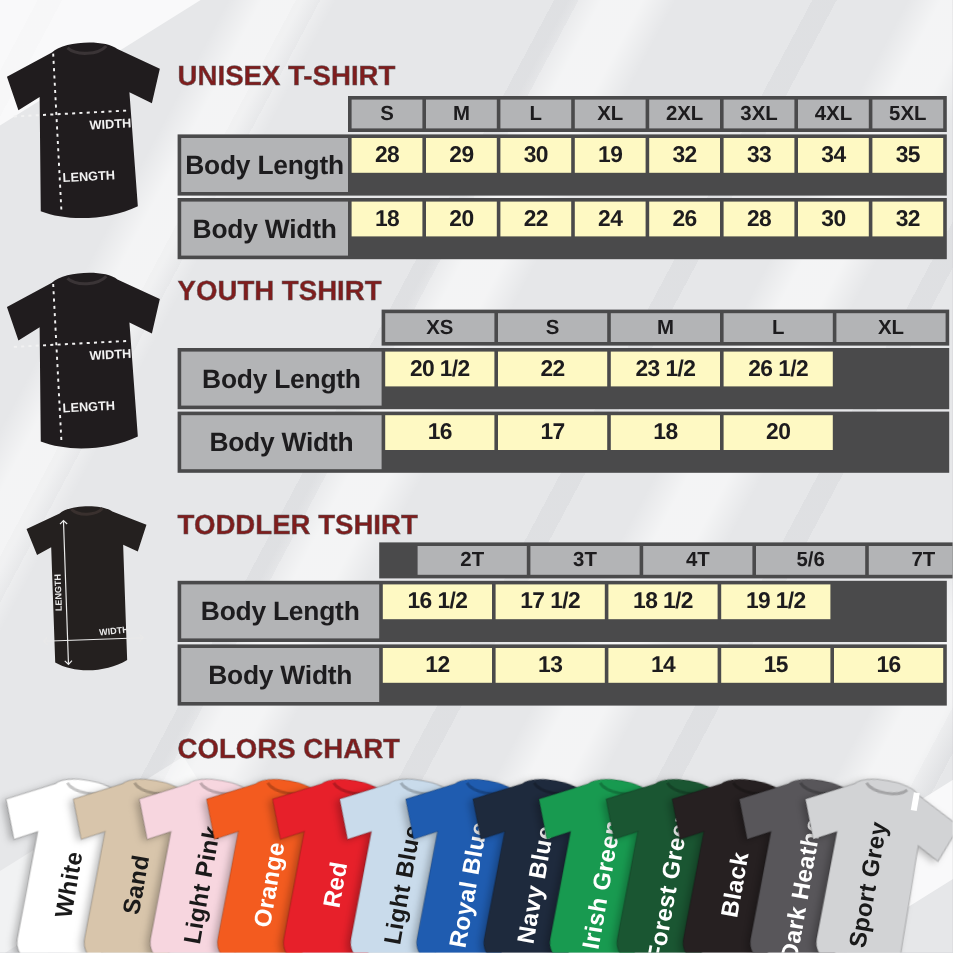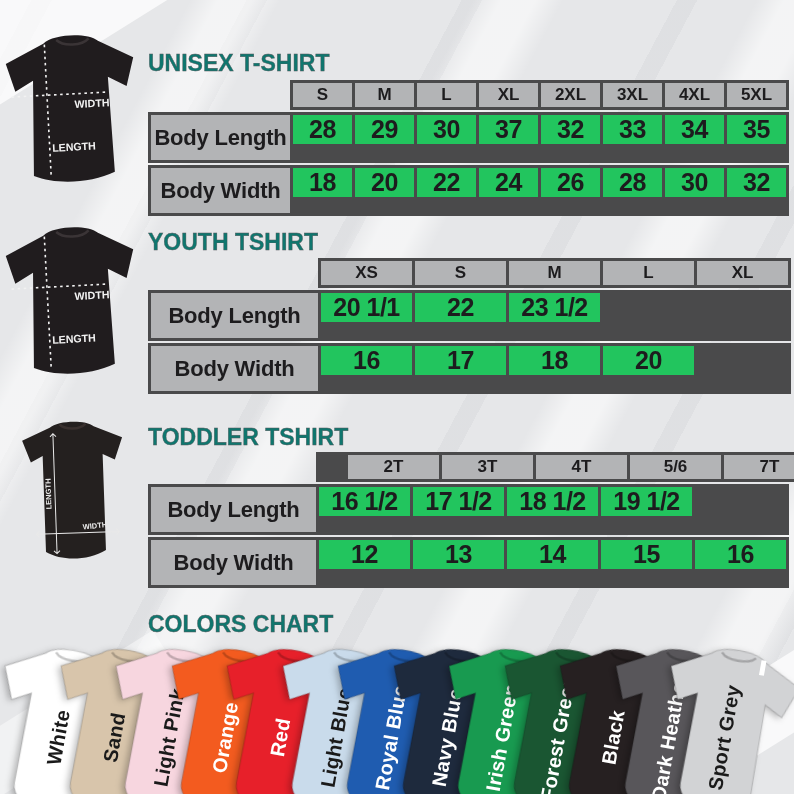--- a/index.html
+++ b/index.html
@@ -24,21 +24,21 @@
     position:absolute;z-index:0;pointer-events:none;background:rgba(255,255,255,0.75);
   }
   .cf1{left:-60px;top:-70px;width:260px;height:120px;transform:rotate(-32deg);}
   .cf2{left:560px;top:690px;width:360px;height:70px;transform:rotate(-32deg);}
   .cf3{left:-90px;top:700px;width:280px;height:60px;transform:rotate(-32deg);opacity:.6;}
 
   .layer{position:absolute;inset:0;z-index:1;}
 
   .section-title{
     position:absolute;left:148px;margin:0;
-    font-size:23px;font-weight:800;letter-spacing:0px;color:#0f766e;
+    font-size:23px;font-weight:800;letter-spacing:0px;color:#7f1d1d;
     -webkit-text-stroke:0.4px #58595c;
   }
   #title-unisex{top:50px;}
   #title-youth{top:229px;}
   #title-toddler{top:424px;}
   #title-colors{top:611px;}
 
   
   .size-table{position:absolute;}
   .size-table .bar{
@@ -51,21 +51,21 @@
   .size-table.youth  .bar.header{grid-template-columns:repeat(5,91px);margin-left:170px;}
   .size-table.toddler .bar.body{grid-template-columns:165px repeat(5,91px);}
   .size-table.toddler .bar.header{grid-template-columns:repeat(5,91px);margin-left:168px;padding-left:32px;}
   #table-unisex{left:148px;top:80px;}
   #table-youth{left:148px;top:258px;}
   #table-toddler{left:148px;top:452px;}
   .cell{display:flex;align-items:center;justify-content:center;
         font-weight:700;color:#1d1c1e;white-space:nowrap;}
   .cell.size{background:#b3b4b6;height:24px;font-size:17px;}
   .cell.rowlabel{background:#b3b4b6;height:45px;font-size:22px;letter-spacing:-0.2px;}
-  .cell.value{background:#22c55e;height:29px;font-size:25px;letter-spacing:-0.5px;}
+  .cell.value{background:#fef9c3;height:29px;font-size:19px;letter-spacing:-0.5px;}
 
   
   .measure-shirt{position:absolute;}
   #shirt-unisex{left:4px;top:28px;width:140px;height:160px;}
   #shirt-youth{left:4px;top:220px;width:140px;height:160px;}
   #shirt-toddler{left:10px;top:414px;width:130px;height:160px;}
   .measure-shirt svg{width:100%;height:100%;}
 
   
   #colors-rack{position:absolute;left:0;top:636px;width:794px;height:158px;z-index:2;}
@@ -111,21 +111,21 @@
         <div class="cell size">2XL</div>
         <div class="cell size">3XL</div>
         <div class="cell size">4XL</div>
         <div class="cell size">5XL</div>
       </div>
       <div class="bar body">
         <div class="cell rowlabel">Body Length</div>
         <div class="cell value">28</div>
         <div class="cell value">29</div>
         <div class="cell value">30</div>
-        <div class="cell value">37</div>
+        <div class="cell value">19</div>
         <div class="cell value">32</div>
         <div class="cell value">33</div>
         <div class="cell value">34</div>
         <div class="cell value">35</div>
       </div>
       <div class="bar body">
         <div class="cell rowlabel">Body Width</div>
         <div class="cell value">18</div>
         <div class="cell value">20</div>
         <div class="cell value">22</div>
@@ -153,23 +153,24 @@
     <div class="size-table youth" id="table-youth">
       <div class="bar header">
         <div class="cell size">XS</div>
         <div class="cell size">S</div>
         <div class="cell size">M</div>
         <div class="cell size">L</div>
         <div class="cell size">XL</div>
       </div>
       <div class="bar body">
         <div class="cell rowlabel">Body Length</div>
-        <div class="cell value">20 1/1</div>
+        <div class="cell value">20 1/2</div>
         <div class="cell value">22</div>
         <div class="cell value">23 1/2</div>
+        <div class="cell value">26 1/2</div>
       </div>
       <div class="bar body">
         <div class="cell rowlabel">Body Width</div>
         <div class="cell value">16</div>
         <div class="cell value">17</div>
         <div class="cell value">18</div>
         <div class="cell value">20</div>
       </div>
     </div>
 

